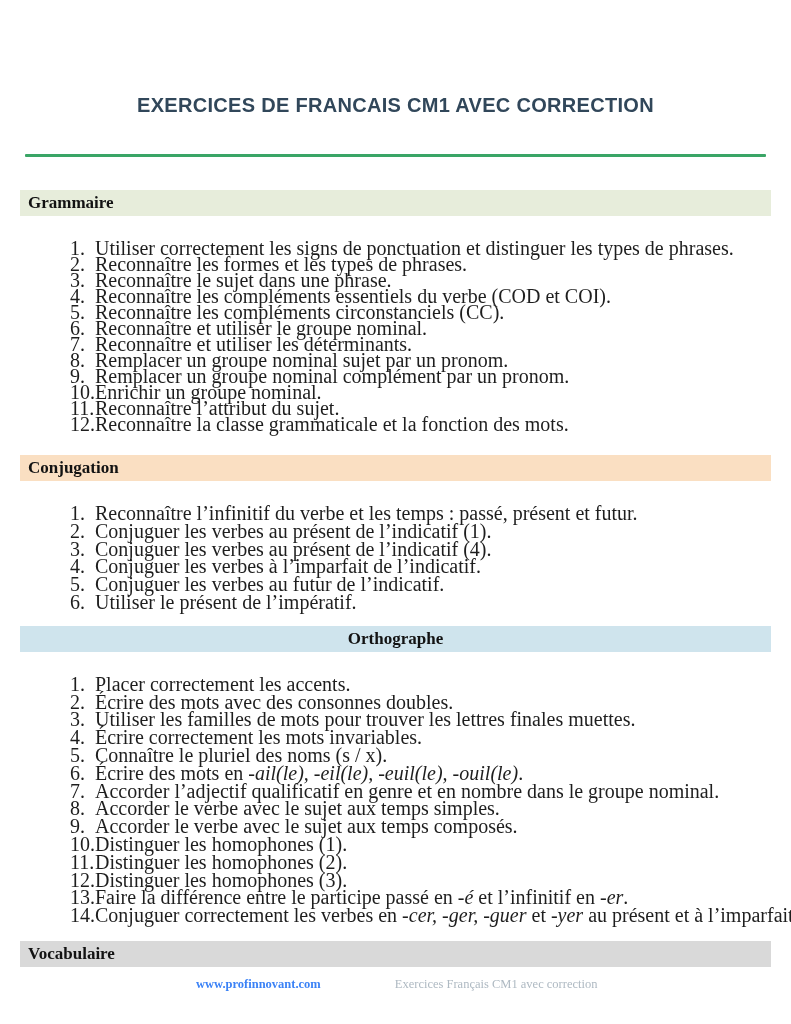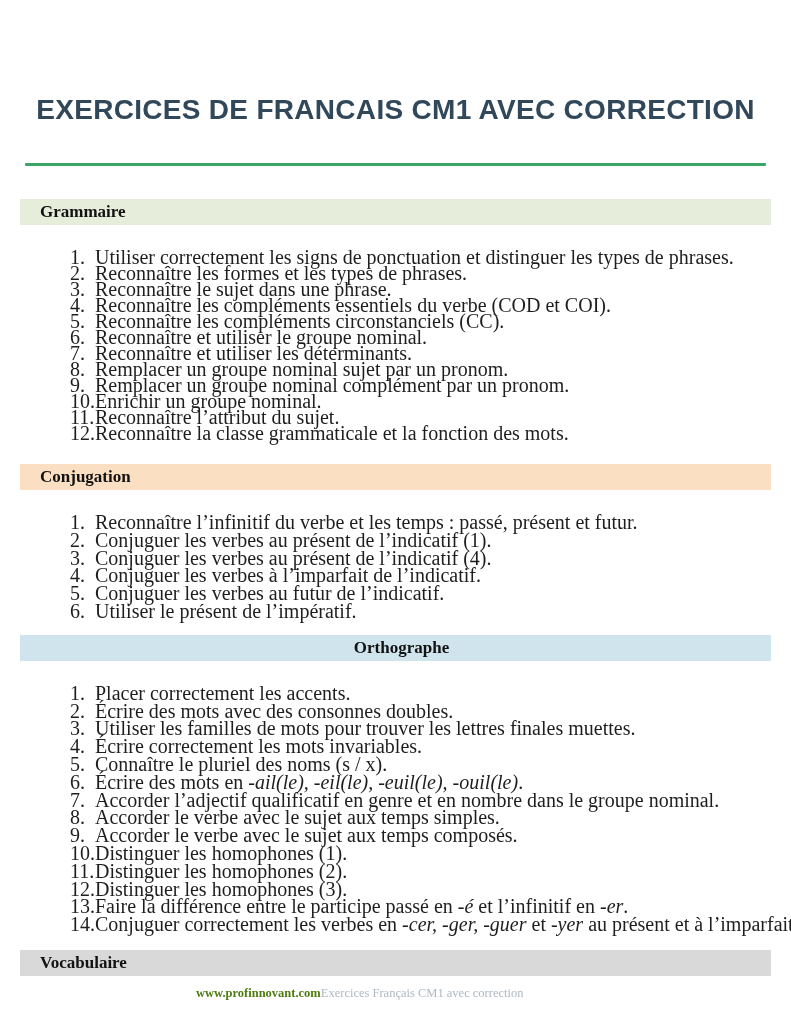--- a/index.html
+++ b/index.html
@@ -17,31 +17,31 @@
   .page {
     box-sizing: border-box;
     width: 791px;
     height: 1024px;
     padding: 94px 20px 0 20px;
   }
   .title {
     margin: 0;
     text-align: center;
     font-family: "Liberation Sans", sans-serif;
-    font-size: 28px;
+    font-size: 20px;
     font-weight: 700;
     letter-spacing: 0.3px;
   }
   .rule {
     height: 3px;
     margin: 37px 5px 33px 5px;
     border-radius: 1px;
   }
   .band {
-    padding: 3px 8px 4px 20px;
+    padding: 3px 8px 4px 8px;
     line-height: 19px;
   }
   .band-title {
     font-size: 17px;
     font-weight: 700;
     color: #121212;
   }
   .list {
     margin: 24px 0 0 50px;
     padding: 0;
@@ -67,23 +67,24 @@
   .sec-vocabulaire { margin-bottom: 0; }
   .footer {
     display: flex;
     align-items: baseline;
     margin-top: 10px;
     padding-left: 176px;
     font-size: 12.5px;
   }
   .site {
     font-weight: 700;
-    color: #4d7c0f;
+    color: #3b82f6;
   }
   .docname {
+    margin-left: 74px;
     color: #aeb9c2;
   }
 </style>
 </head>
 <body>
 
 <main class="page">
 
   <h1 class="title" style="color: rgb(49, 71, 90);">EXERCICES DE FRANCAIS CM1 AVEC CORRECTION</h1>
 

